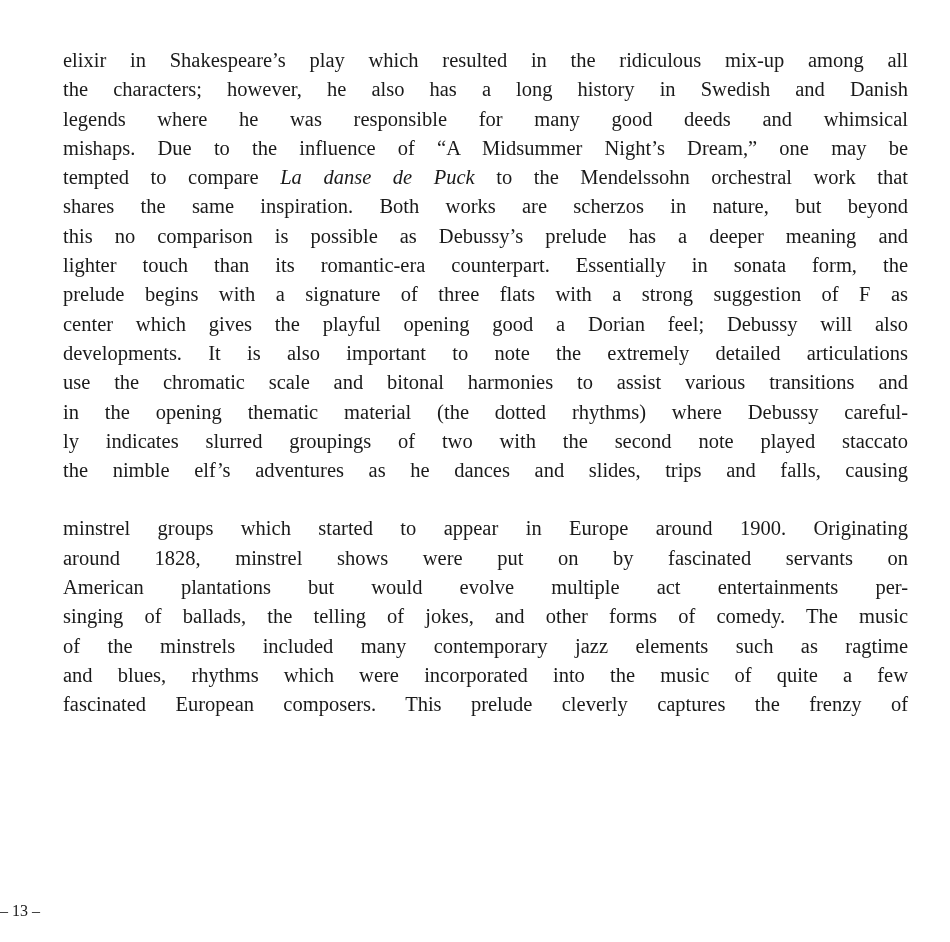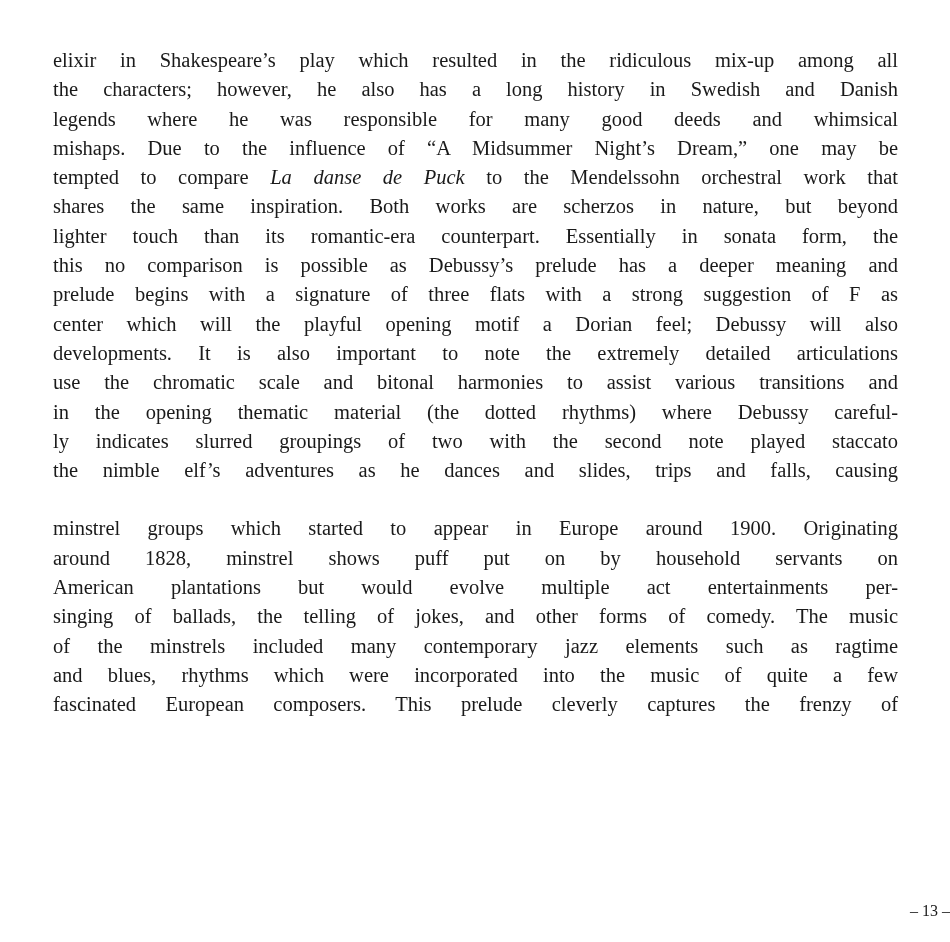--- a/index.html
+++ b/index.html
@@ -1,61 +1,61 @@
 <!DOCTYPE html>
 <html><head>
 <meta charset="utf-8">
 <style>
   html, body { margin: 0; padding: 0; background: #ffffff; }
   body { width: 950px; height: 942px; position: relative; overflow: hidden; }
   .page {
-    position: absolute; left: 53px; top: 46px; width: 845px;
+    position: absolute; left: 63px; top: 46px; width: 845px;
     font-family: "Liberation Serif", "DejaVu Serif", serif;
     font-size: 20.5px; color: #1a1a1a;
   }
   .line {
     display: block; height: 29.3px; line-height: 29.3px;
     white-space: nowrap; text-align: justify; text-align-last: justify;
   }
   .line.last { text-align-last: left; }
   .gap { height: 29px; }
   .b { font-weight: bold; }
   .i { font-style: italic; }
   .page-number {
-    position: absolute; left: 0; right: 0; top: 902px; text-align: right;
+    position: absolute; left: 0; right: 0; top: 902px; text-align: left;
     font-family: "Liberation Serif", serif; font-size: 16px; color: #1a1a1a;
   }
 </style>
 </head>
 <body>
 
 <div class="page">
   <div>
     <span class="line">elixir in Shakespeare’s play which resulted in the ridiculous mix-up among all</span>
     <span class="line">the characters;  however, he also has a long history in Swedish and Danish</span>
     <span class="line">legends where he was responsible for many good deeds and whimsical</span>
     <span class="line">mishaps.  Due to the influence of “A Midsummer Night’s Dream,” one may be</span>
     <span class="line"><span>tempted to compare </span><span class="i">La danse de Puck</span><span> to the Mendelssohn orchestral work that</span></span>
     <span class="line">shares the same inspiration.  Both works are scherzos in nature, but beyond</span>
+    <span class="line">this no comparison is possible as Debussy’s prelude has a deeper meaning and</span>
     <span class="line">lighter touch than its romantic-era counterpart.  Essentially in sonata form, the</span>
-    <span class="line">this no comparison is possible as Debussy’s prelude has a deeper meaning and</span>
     <span class="line">prelude begins with a signature of three flats with a strong suggestion of F as</span>
-    <span class="line">center which will the playful opening motif a Dorian feel;  Debussy will also</span>
+    <span class="line">center which gives the playful opening good a Dorian feel;  Debussy will also</span>
     <span class="line">developments.  It is also important to note the extremely detailed articulations</span>
     <span class="line">use the chromatic scale and bitonal harmonies to assist various transitions and</span>
     <span class="line">in the opening thematic material (the dotted rhythms) where Debussy careful-</span>
     <span class="line">ly indicates slurred groupings of two with the second note played staccato</span>
     <span class="line">the nimble elf’s adventures as he dances and slides, trips and falls, causing</span>
   </div>
 
   <div class="gap"></div>
 
   <div>
     <span class="line">minstrel groups which started to appear in Europe around 1900.  Originating</span>
-    <span class="line">around 1828, minstrel shows puff put on by household servants on</span>
+    <span class="line">around 1828, minstrel shows were put on by fascinated servants on</span>
     <span class="line">American plantations but would evolve multiple act entertainments per-</span>
     <span class="line">singing of ballads, the telling of jokes, and other forms of comedy.  The music</span>
     <span class="line">of the minstrels included many contemporary jazz elements such as ragtime</span>
     <span class="line">and blues, rhythms which were incorporated into the music of quite a few</span>
     <span class="line">fascinated European composers.  This prelude cleverly captures the frenzy of</span>
   </div>
 </div>
 
 <div class="page-number">– 13 –</div>
 

